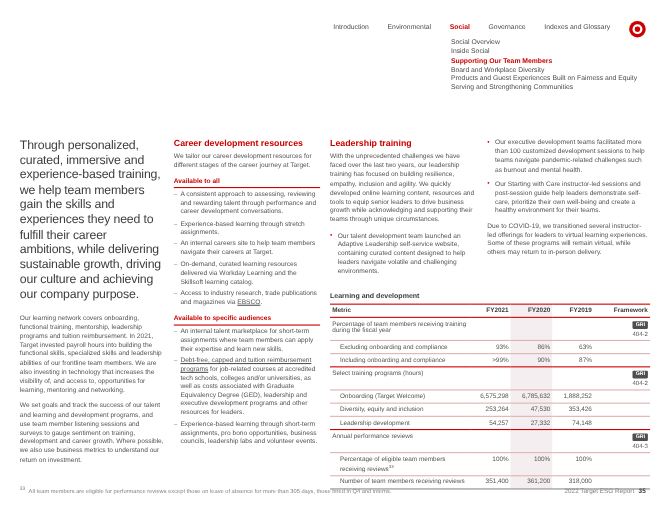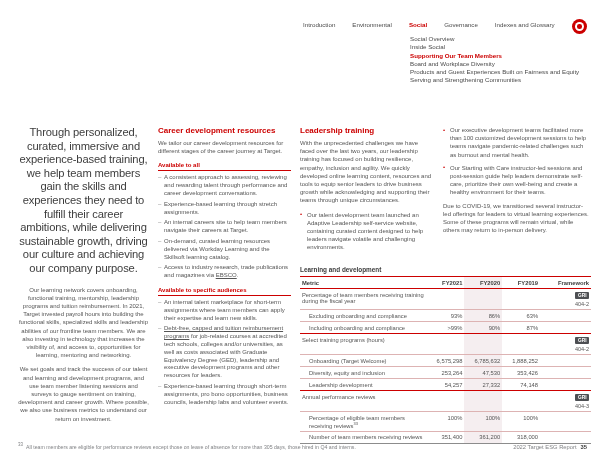--- a/index.html
+++ b/index.html
@@ -21,21 +21,21 @@
   .subnav .subitem { cursor:pointer; }
   .subnav .subitem.active { color:#cc0000; font-weight:bold; }
   .logo {
     position:absolute; right:13px; top:19px; width:15px; height:15px; border-radius:50%;
     background:#cc0000; display:flex; align-items:center; justify-content:center; cursor:pointer;
   }
   .logo .ring { width:9px; height:9px; border-radius:50%; background:#fff; display:flex; align-items:center; justify-content:center; }
   .logo .dot { width:4.5px; height:4.5px; border-radius:50%; background:#cc0000; }
   
   .col { position:absolute; top:126px; }
-  .col1 { left:18px;  width:131px;text-align:center; }
+  .col1 { left:18px;  width:131px; }
   .col2 { left:158px; width:133px; }
   .col3 { left:300px; width:134px; }
   .col4 { left:443px; width:148px; }
   .lede { font-size:11.2px; line-height:13.6px; color:#3d3d3d; letter-spacing:-0.15px; margin-bottom:10px; }
   .body { font-size:6px; line-height:8.2px; color:#555; margin-bottom:6px; }
   h2.sect { font-size:8px; font-weight:bold; color:#cc0000; margin-bottom:4px; }
   h3.rule { font-size:6px; font-weight:bold; color:#cc0000; border-bottom:1px solid #cc0000; padding-bottom:2px; margin:7px 0 3px 0; }
   ul.dash, ul.red { list-style:none; }
   ul.dash li { position:relative; padding-left:6px; font-size:6px; line-height:7.8px; color:#555; margin-bottom:3px; }
   ul.dash li::before { content:"–"; position:absolute; left:0; top:0; color:#8a8a8a; }

